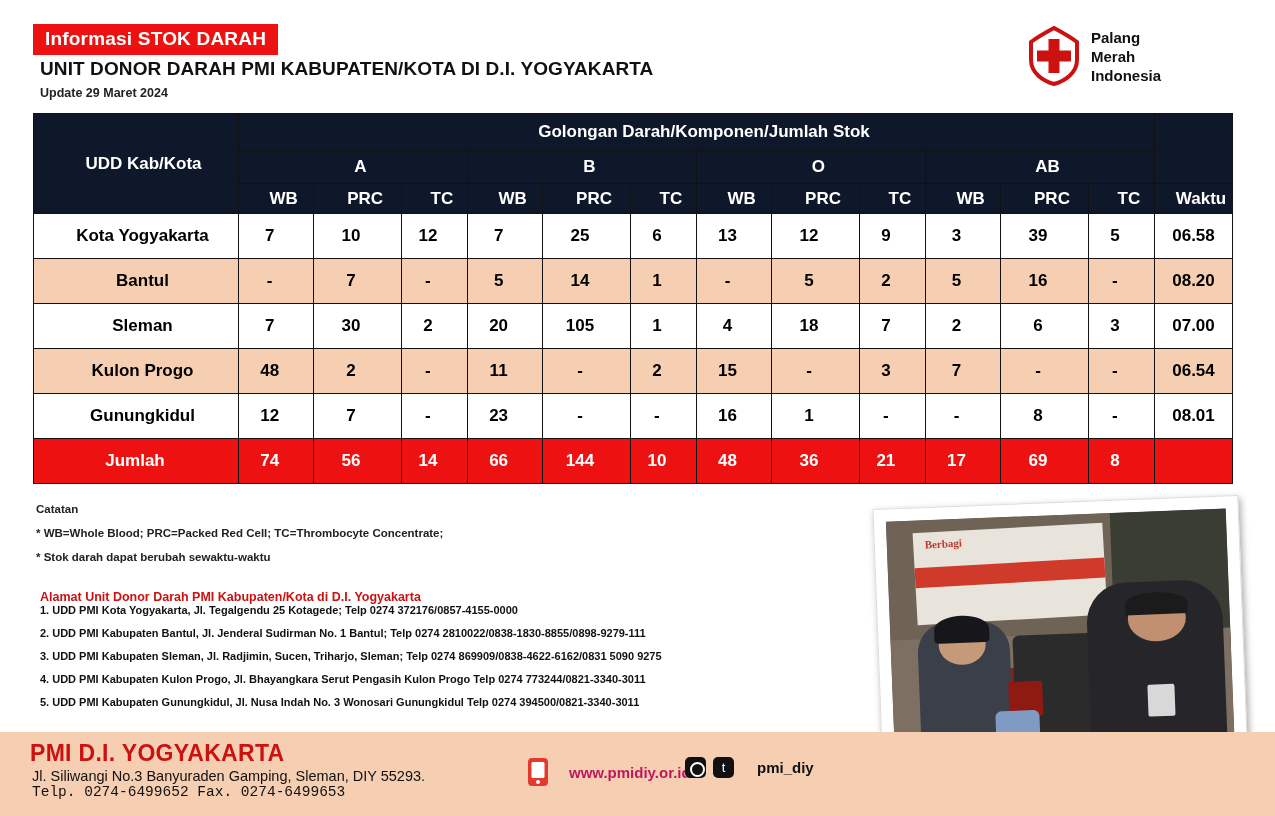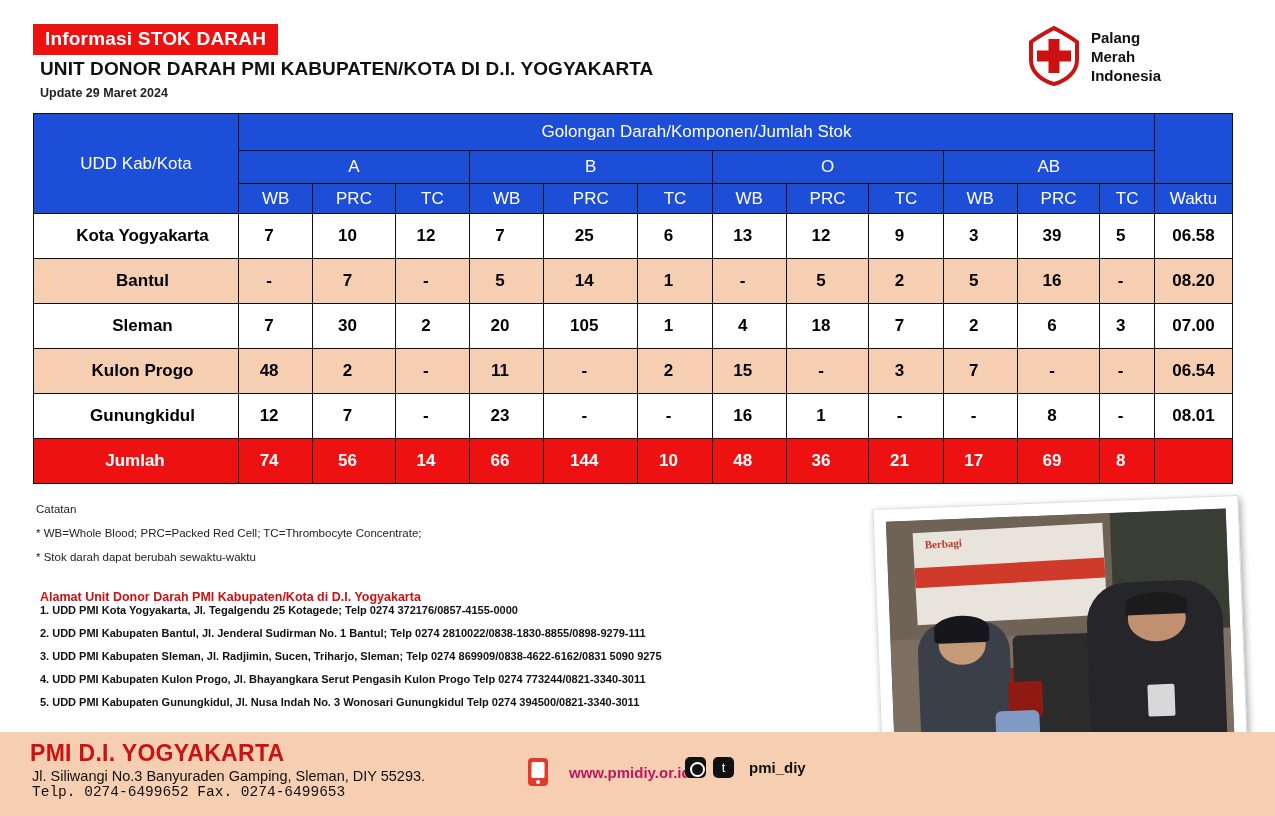--- a/index.html
+++ b/index.html
@@ -46,42 +46,42 @@
   #stock-table {
     position:absolute; left:33px; top:113px;
     border-collapse:collapse;
     width:1200px;
   }
   #stock-table th, #stock-table td {
     border:1px solid #111;
     text-align:center;
     font-size:17px;
   }
-  thead th { background:#1d4ed8; color:#ffffff; font-weight:normal; }
+  thead th { background:#0f172a; color:#ffffff; font-weight:bold;padding-left:16px; }
   .th-group-main { font-size:19px; height:37px; }
   .th-udd { font-size:18px; width:205px; }
   .th-waktu { font-size:18px; width:78px; }
   .th-letter { font-size:17px; height:33px; }
   .th-comp { font-size:15px; height:30px; }
 
   tbody td { height:45px; }
   td.region {
     text-align:left; padding-left:14px;
     font-weight:bold; font-size:17.5px;
   }
   td.num { text-align:right; padding-right:14px; font-weight:bold; }
   td.time { text-align:center; font-weight:bold; font-size:16.5px; }
   tr.alt td { background:#f6cfb2; }
   tr.total td { background:#ee1111; color:#ffffff; font-weight:bold; }
   tr.total td.region { text-align:right; padding-right:16px; }
   tr.total td.blank { background:#ee1111; border-right:1px solid #111; }
 
   
   #notes { position:absolute; left:36px; top:503px; width:800px; }
-  #notes .n { font-size:11.5px; font-weight:normal; color:#222; margin-bottom:12px; }
+  #notes .n { font-size:11.5px; font-weight:bold; color:#222; margin-bottom:12px; }
 
   #address-block { position:absolute; left:40px; top:590px; width:800px; }
   #address-title { font-size:12.5px; font-weight:bold; color:#cc1111; }
   #address-block .addr { font-size:11px; font-weight:bold; color:#111; margin-bottom:11px; }
 
   
   #footer-bar {
     position:absolute; left:0; bottom:0; width:1275px; height:84px;
     background:#f6cfb2;
   }
@@ -89,21 +89,21 @@
     position:absolute; left:30px; top:740px;
     font-size:23px; font-weight:bold; color:#cc1111;
     letter-spacing:.3px;
   }
   #footer-addr1 { position:absolute; left:32px; top:768px; font-size:14.5px; color:#111; }
   #footer-addr2 { position:absolute; left:32px; top:784px; font-size:14.5px; color:#111;font-family:Liberation Mono, monospace; }
 
   #web-block { position:absolute; left:527px; top:757px; display:flex; align-items:center; gap:8px; }
   #web-url { font-size:15px; font-weight:bold; color:#be185d;margin-left:12px; }
   #social-block { position:absolute; left:685px; top:757px; display:flex; align-items:center; gap:7px; }
-  #social-handle { font-size:15px; font-weight:bold; color:#111; margin-left:8px; }
+  #social-handle { font-size:15px; font-weight:bold; color:#111; margin-left:16px; }
 
   .sq-icon { width:21px; height:21px; border-radius:5px; background:#111; display:inline-block; position:relative; }
   .sq-icon.ig::after {
     content:""; position:absolute; left:5px; top:5px; width:11px; height:11px;
     border:2px solid #fff; border-radius:50%;
   }
   .sq-icon.tw { display:flex; align-items:center; justify-content:center; color:#fff; font-size:13px; }
 
   
   #photo-frame {

